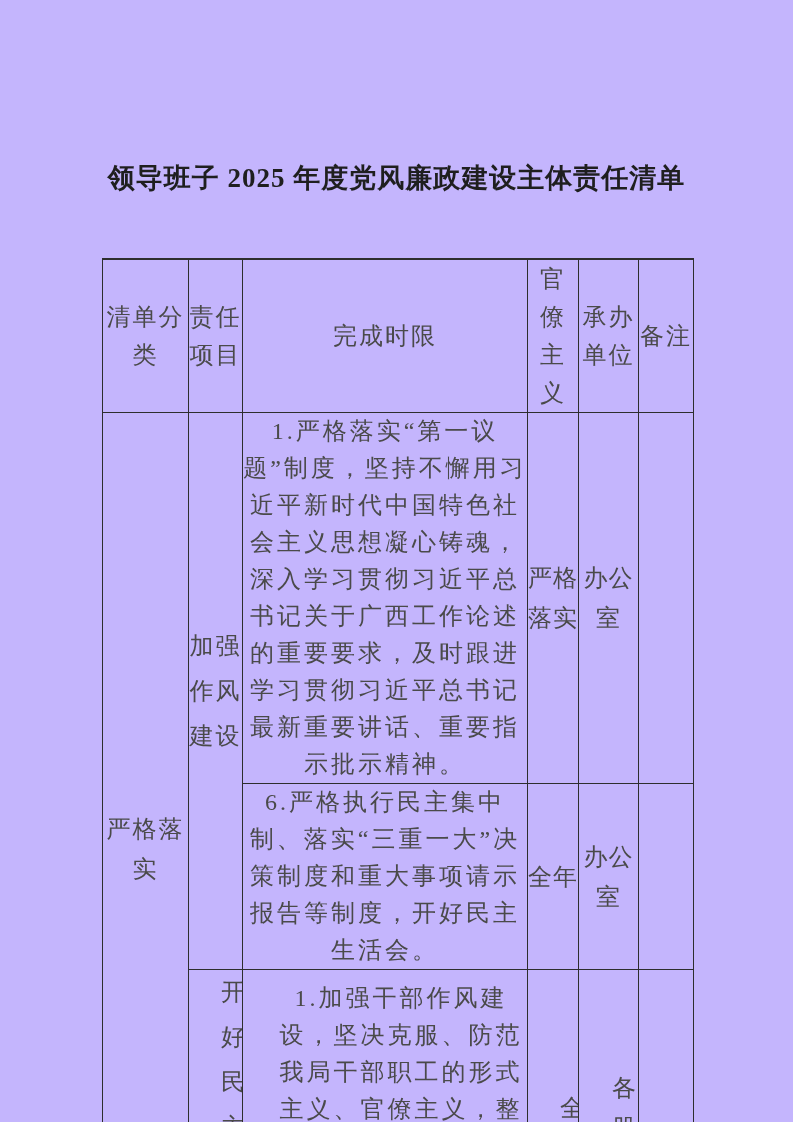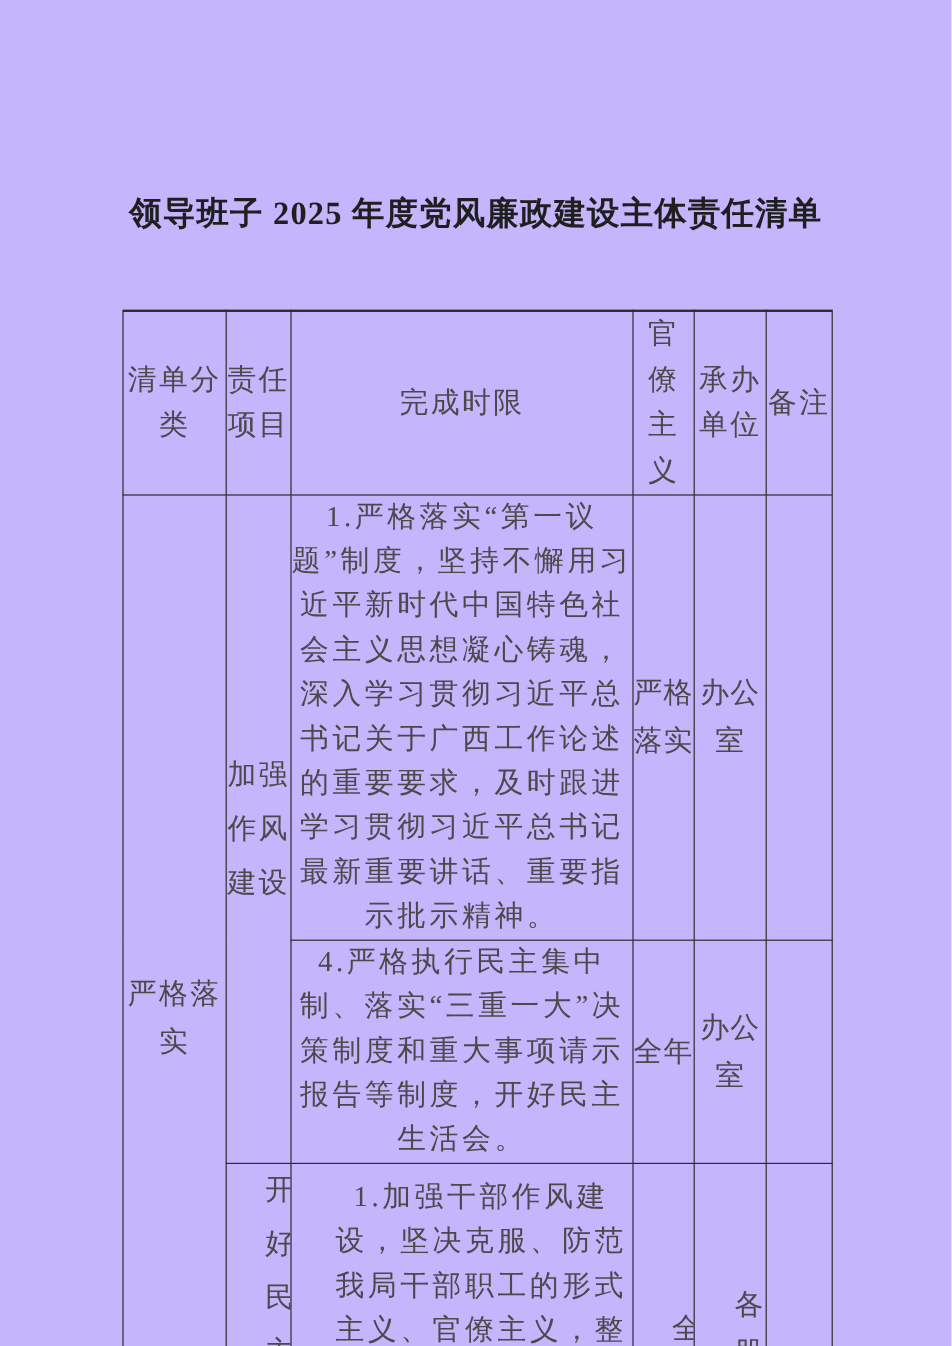--- a/index.html
+++ b/index.html
@@ -105,21 +105,21 @@
     <tr class="r1">
       <td class="cat" rowspan="3">严格落实</td>
       <td class="proj" rowspan="2">加强作风建设</td>
       <td class="measure">1.严格落实“第一议题”制度，坚持不懈用习近平新时代中国特色社会主义思想凝心铸魂，深入学习贯彻习近平总书记关于广西工作论述的重要要求，及时跟进学习贯彻习近平总书记最新重要讲话、重要指示批示精神。</td>
       <td class="deadline">严格落实</td>
       <td class="unit">办公室</td>
       <td class="remark"></td>
     </tr>
 
     <tr class="r2">
-      <td class="measure">4.严格执行民主集中制、落实“三重一大”决策制度和重大事项请示报告等制度，开好民主生活会。</td>
+      <td class="measure">6.严格执行民主集中制、落实“三重一大”决策制度和重大事项请示报告等制度，开好民主生活会。</td>
       <td class="deadline">全年</td>
       <td class="unit">办公室</td>
       <td class="remark"></td>
     </tr>
 
     <tr class="r3">
       <td class="proj">开好民主生活会</td>
       <td class="measure">1.加强干部作风建设，坚决克服、防范我局干部职工的形式主义、官僚主义，整治干部职工不担当、不作为的问题；加大关心关爱干部职工的力度，</td>
       <td class="deadline">全年</td>
       <td class="unit">各股室</td>

